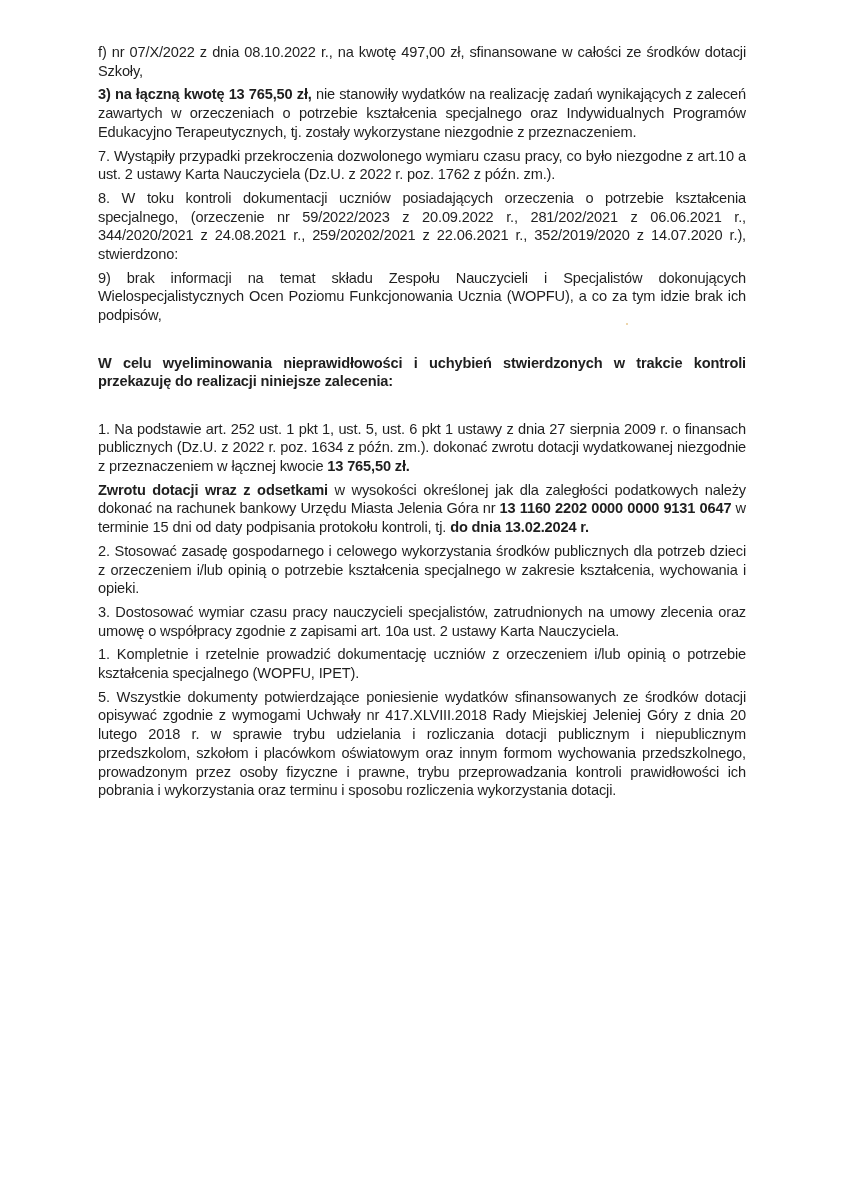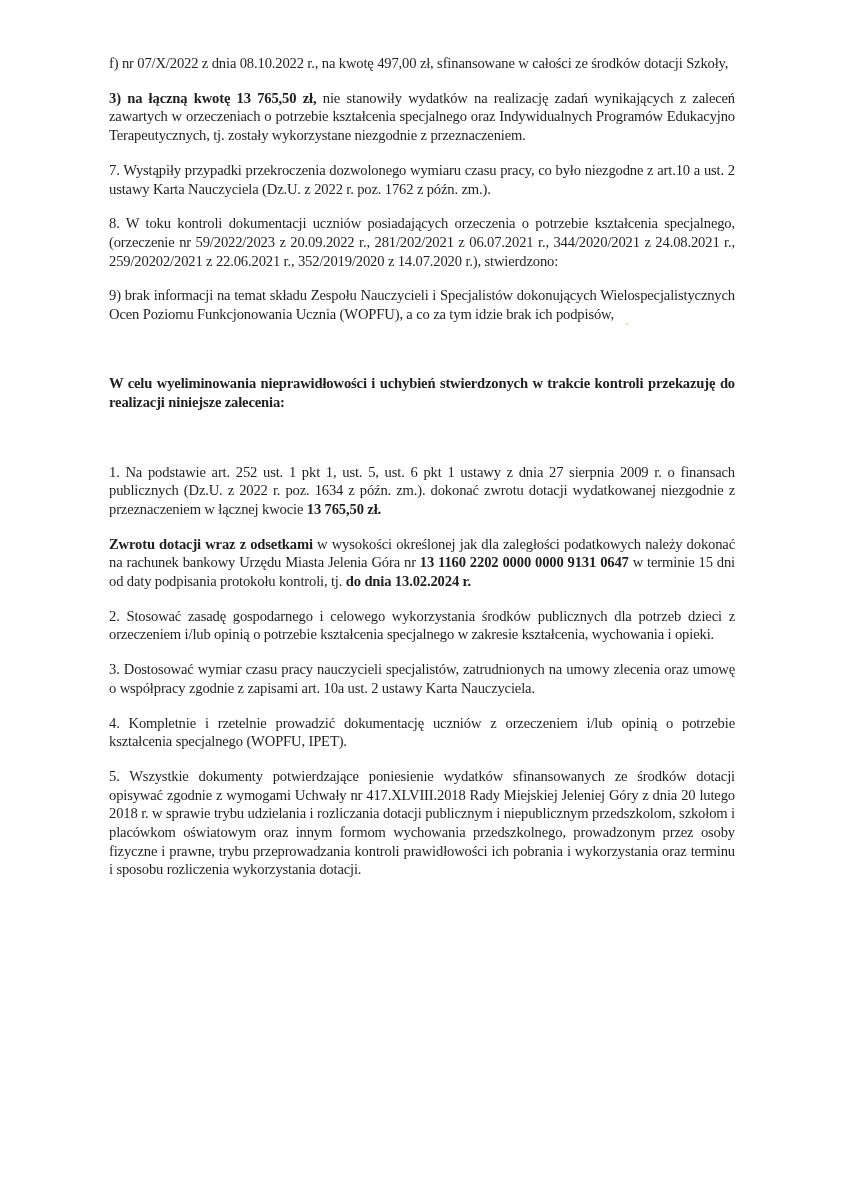--- a/index.html
+++ b/index.html
@@ -9,41 +9,41 @@
     left: 93px;
     top: 38px;
     width: 658px;
     font-family: "Liberation Sans", sans-serif;
     font-size: 14.6px;
     line-height: 18.7px;
     color: #1f1f1f;
     text-align: justify;
     letter-spacing: -0.15px;
   }
-  .page p { margin: 16px; font-family: Liberation Serif, serif; }
+  .page p { margin: 5px; }
   .page .gap { height: 18.7px; }
   .b { font-weight: bold; }
   .speck { position: absolute; left: 626px; top: 323px; width: 2px; height: 2px; background: #e0b060; border-radius: 50%; opacity: 0.7; }
 </style>
 </head>
 <body>
 
 <div class="page">
   <div id="findings">
       <p><span>f)  nr 07/X/2022 z dnia 08.10.2022 r., na kwotę 497,00 zł, sfinansowane w całości ze środków dotacji Szkoły,</span></p>
       <p><span class="b">3) na łączną kwotę 13 765,50 zł,</span><span> nie stanowiły wydatków na realizację zadań wynikających z zaleceń zawartych w orzeczeniach o potrzebie kształcenia specjalnego oraz Indywidualnych Programów Edukacyjno Terapeutycznych, tj. zostały wykorzystane niezgodnie z przeznaczeniem.</span></p>
       <p><span>7. Wystąpiły przypadki przekroczenia dozwolonego wymiaru czasu pracy, co było niezgodne z art.10 a ust. 2 ustawy Karta Nauczyciela (Dz.U. z 2022 r. poz. 1762 z późn. zm.).</span></p>
-      <p><span>8. W toku kontroli dokumentacji uczniów posiadających orzeczenia o potrzebie kształcenia specjalnego, (orzeczenie nr 59/2022/2023 z 20.09.2022 r., 281/202/2021 z 06.07.2021 r., 344/2020/2021 z 24.08.2021 r., 259/20202/2021 z 22.06.2021 r., 352/2019/2020 z 14.07.2020 r.), stwierdzono:</span></p>
+      <p><span>8. W toku kontroli dokumentacji uczniów posiadających orzeczenia o potrzebie kształcenia specjalnego, (orzeczenie nr 59/2022/2023 z 20.09.2022 r., 281/202/2021 z 06.06.2021 r., 344/2020/2021 z 24.08.2021 r., 259/20202/2021 z 22.06.2021 r., 352/2019/2020 z 14.07.2020 r.), stwierdzono:</span></p>
       <p><span>9) brak informacji na temat składu Zespołu Nauczycieli i Specjalistów dokonujących Wielospecjalistycznych Ocen Poziomu Funkcjonowania Ucznia (WOPFU), a co za tym idzie brak ich podpisów,</span></p>
     </div>
   <div class="gap"></div>
   <p class="b">W celu wyeliminowania nieprawidłowości i uchybień stwierdzonych w trakcie kontroli przekazuję do realizacji niniejsze zalecenia:</p>
   <div class="gap"></div>
   <div id="recs">
       <p><span>1. Na podstawie art. 252 ust. 1 pkt 1, ust. 5, ust. 6 pkt 1 ustawy z dnia 27 sierpnia 2009 r. o finansach publicznych (Dz.U. z 2022 r. poz. 1634 z późn. zm.). dokonać zwrotu dotacji wydatkowanej niezgodnie z przeznaczeniem w łącznej kwocie </span><span class="b">13 765,50 zł.</span></p>
       <p><span class="b">Zwrotu dotacji wraz z odsetkami</span><span> w wysokości określonej jak dla zaległości podatkowych należy dokonać na rachunek bankowy Urzędu Miasta Jelenia Góra nr </span><span class="b">13 1160 2202 0000 0000 9131 0647</span><span>  w terminie 15 dni od daty podpisania protokołu kontroli, tj. </span><span class="b">do dnia 13.02.2024 r.</span></p>
       <p><span>2. Stosować zasadę gospodarnego i celowego wykorzystania środków publicznych dla potrzeb  dzieci z orzeczeniem i/lub opinią o potrzebie kształcenia specjalnego w zakresie kształcenia, wychowania i opieki.</span></p>
       <p><span>3. Dostosować wymiar czasu pracy nauczycieli specjalistów, zatrudnionych na umowy zlecenia oraz umowę o współpracy zgodnie z zapisami art. 10a ust. 2 ustawy Karta Nauczyciela.</span></p>
-      <p><span>4. Kompletnie i rzetelnie prowadzić dokumentację uczniów  z orzeczeniem i/lub opinią o potrzebie kształcenia specjalnego (WOPFU, IPET).</span></p>
+      <p><span>1. Kompletnie i rzetelnie prowadzić dokumentację uczniów  z orzeczeniem i/lub opinią o potrzebie kształcenia specjalnego (WOPFU, IPET).</span></p>
       <p><span>5. Wszystkie dokumenty potwierdzające poniesienie wydatków sfinansowanych ze środków dotacji opisywać zgodnie z wymogami Uchwały nr 417.XLVIII.2018 Rady Miejskiej Jeleniej Góry z dnia 20 lutego 2018 r.  w sprawie trybu udzielania i rozliczania dotacji publicznym i niepublicznym przedszkolom, szkołom i placówkom oświatowym oraz innym formom wychowania przedszkolnego, prowadzonym przez osoby fizyczne i prawne, trybu przeprowadzania kontroli prawidłowości ich pobrania i wykorzystania oraz terminu i sposobu rozliczenia wykorzystania dotacji.</span></p>
     </div>
 </div>
 <div class="speck"></div>
 
 </body></html>

